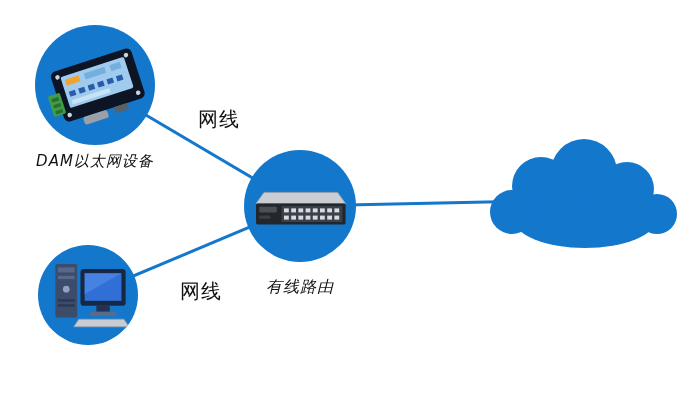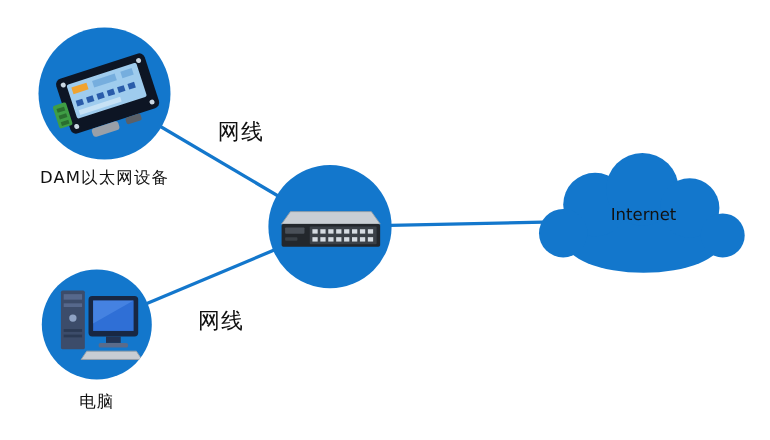--- a/index.html
+++ b/index.html
@@ -29,20 +29,21 @@
     display:flex;align-items:center;justify-content:center;
     overflow:hidden;
   }
   .node svg{display:block;}
   .node-label{
     position:absolute;
     text-align:center;
     font-size:15px;
     color:var(--text);
     letter-spacing:1px;
+    font-style:italic;
   }
   .edge-label{
     position:absolute;
     font-size:20px;
     color:var(--text);
     letter-spacing:1px;
   }
   .cloud-label{
     position:absolute;
     left:520px;top:186px;width:130px;
@@ -64,21 +65,20 @@
     <g>
       <ellipse class="cloud-part" cx="585" cy="218" rx="72" ry="30"></ellipse>
       <circle class="cloud-part" cx="541" cy="186" r="29"></circle>
       <circle class="cloud-part" cx="584" cy="172" r="33"></circle>
       <circle class="cloud-part" cx="627" cy="189" r="27"></circle>
       <circle class="cloud-part" cx="512" cy="212" r="22"></circle>
       <circle class="cloud-part" cx="657" cy="214" r="20"></circle>
     </g>
   </svg>
 
-  <div class="cloud-label">Internet</div>
 
   <div class="node" style="left:35px;top:25px;width:120px;height:120px;">
     <svg width="108" height="108" viewBox="0 0 120 120">
       <g transform="rotate(-18 60 60)">
         <rect x="16" y="32" width="94" height="58" rx="6" fill="#0d1524"></rect>
         <circle cx="23" cy="39" r="2.5" fill="#c9d6e2"></circle>
         <circle cx="103" cy="39" r="2.5" fill="#c9d6e2"></circle>
         <circle cx="23" cy="83" r="2.5" fill="#c9d6e2"></circle>
         <circle cx="103" cy="83" r="2.5" fill="#c9d6e2"></circle>
         <rect x="26" y="40" width="74" height="36" rx="2" fill="#9fccee"></rect>
@@ -148,18 +148,18 @@
 
       <rect x="65" y="68" width="16" height="7" fill="#223252"></rect>
       <rect x="57" y="75" width="32" height="5" rx="2" fill="#5b6b8a"></rect>
 
       <polygon points="44,84 98,84 104,93 38,93" fill="#c8cdd3"></polygon>
       <polygon points="44,84 98,84 104,93 38,93" fill="none" stroke="#9aa0a6" stroke-width="1"></polygon>
     </svg>
   </div>
 
   <div class="node-label" style="left:15px;top:152px;width:160px;">DAM以太网设备</div>
-  <div class="node-label" style="left:38px;top:356px;width:100px;">电脑</div>
+  <div class="node-label" style="left:240px;top:277px;width:120px;font-size:16px;">有线路由</div>
 
   <div class="edge-label" style="left:198px;top:106px;">网线</div>
   <div class="edge-label" style="left:180px;top:278px;">网线</div>
 
 </div>
 
 </body></html>

